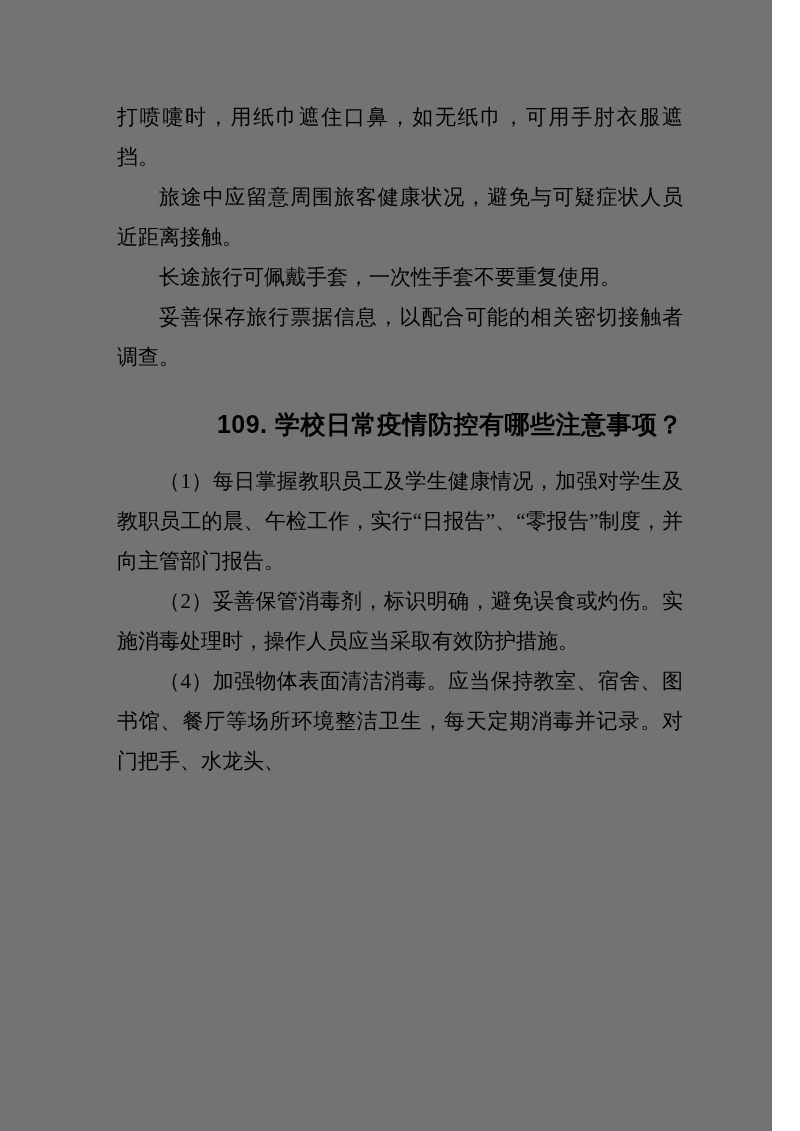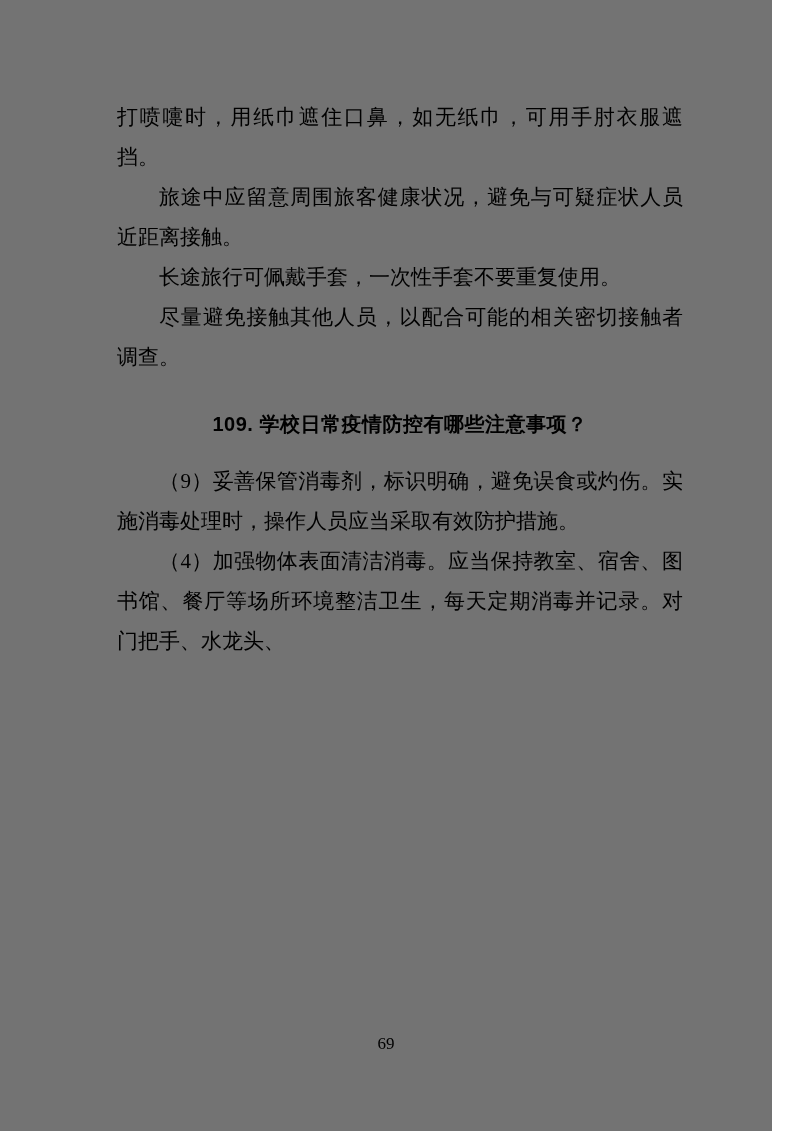--- a/index.html
+++ b/index.html
@@ -27,25 +27,25 @@
     font-size: 21px;
     line-height: 40px;
     text-align: justify;
     text-indent: 2em;
   }
   .para.no-indent {
     text-indent: 0;
   }
   .heading {
     margin: 26px 0 16px 0;
-    font-size: 20px;
+    font-size: 25px;
     line-height: 42px;
     font-weight: 700;
     font-family: "Liberation Sans", "DejaVu Sans", sans-serif;
-    text-align: center;
+    text-align: right;
     text-indent: 0;
     letter-spacing: 0.5px;
   }
   .page-number {
     position: absolute;
     bottom: 77px;
     left: 0;
     width: 100%;
     text-align: center;
     font-size: 17px;
@@ -58,26 +58,26 @@
 <div class="page">
   <div class="content">
 
     <p class="para no-indent">打喷嚏时，用纸巾遮住口鼻，如无纸巾，可用手肘衣服遮挡。</p>
 
     <p class="para">旅途中应留意周围旅客健康状况，避免与可疑症状人员近距离接触。</p>
 
     <p class="para">长途旅行可佩戴手套，一次性手套不要重复使用。</p>
 
 
-    <p class="para">尽量避免接触其他人员，以配合可能的相关密切接触者调查。</p>
+    <p class="para">妥善保存旅行票据信息，以配合可能的相关密切接触者调查。</p>
 
     <h2 class="heading">109. 学校日常疫情防控有哪些注意事项？</h2>
 
+    <p class="para">（1）每日掌握教职员工及学生健康情况，加强对学生及教职员工的晨、午检工作，实行“日报告”、“零报告”制度，并向主管部门报告。</p>
 
-    <p class="para">（9）妥善保管消毒剂，标识明确，避免误食或灼伤。实施消毒处理时，操作人员应当采取有效防护措施。</p>
+    <p class="para">（2）妥善保管消毒剂，标识明确，避免误食或灼伤。实施消毒处理时，操作人员应当采取有效防护措施。</p>
 
 
     <p class="para">（4）加强物体表面清洁消毒。应当保持教室、宿舍、图书馆、餐厅等场所环境整洁卫生，每天定期消毒并记录。对门把手、水龙头、</p>
 
   </div>
 
-  <div class="page-number">69</div>
 </div>
 
 </body></html>

